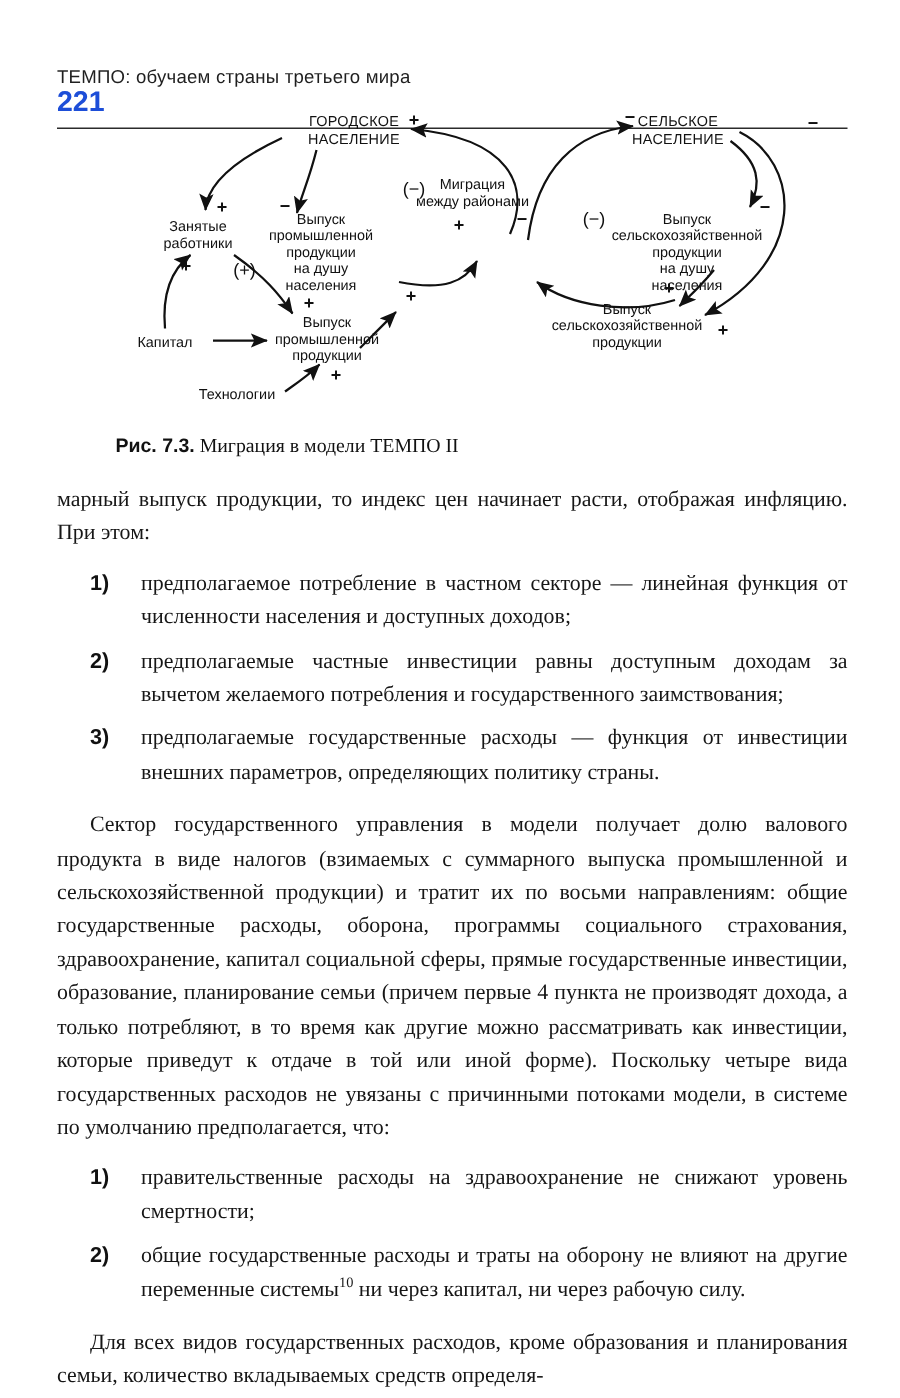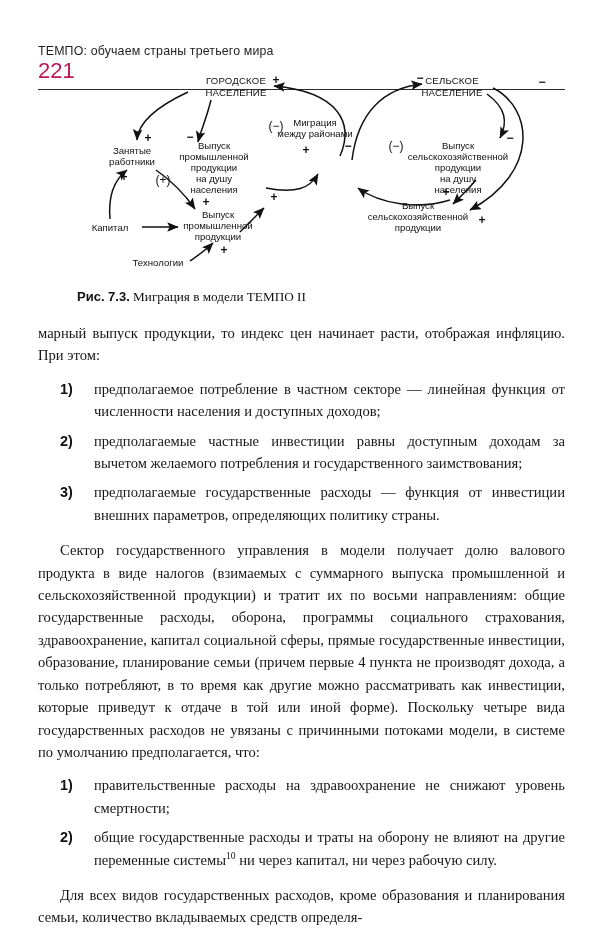--- a/index.html
+++ b/index.html
@@ -35,23 +35,23 @@
     flex-direction: column;
   }
   .running-head-title {
     font-family: "Liberation Sans", "DejaVu Sans", sans-serif;
     font-size: 12.4px;
     letter-spacing: 0.15px;
     color: #1f1f1f;
   }
   .running-head-page {
     font-family: "Liberation Sans", "DejaVu Sans", sans-serif;
-    font-size: 22px;
-    font-weight: normal;
-    color: #be185d;
+    font-size: 19px;
+    font-weight: bold;
+    color: #1d4ed8;
   }
 
   
   .figure {
     position: absolute;
     left: 38px;
     top: 64px;
     width: 527px;
     height: 215px;
   }

